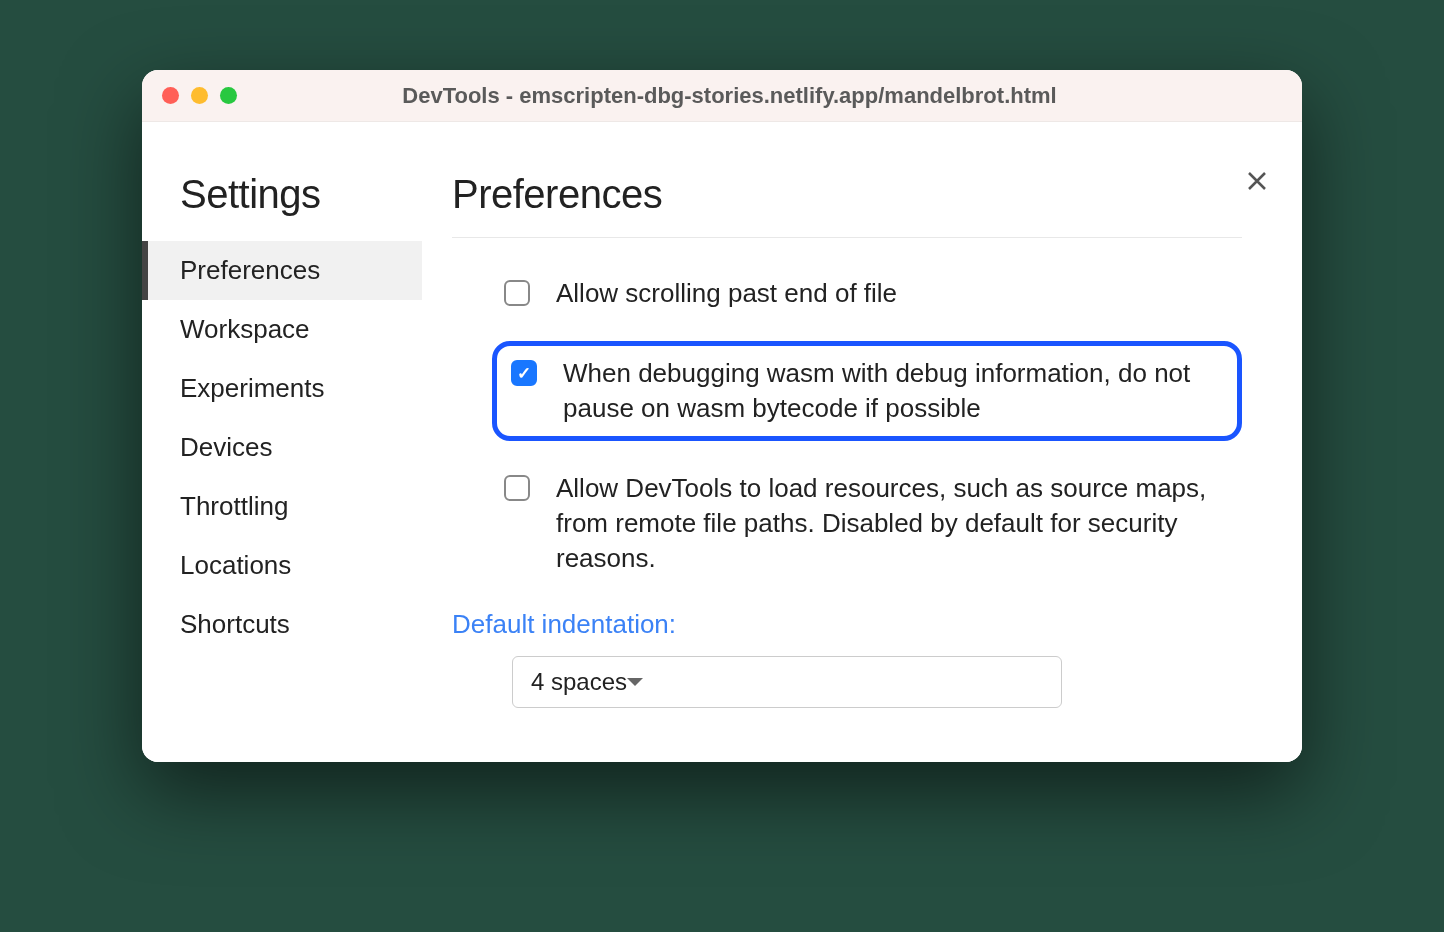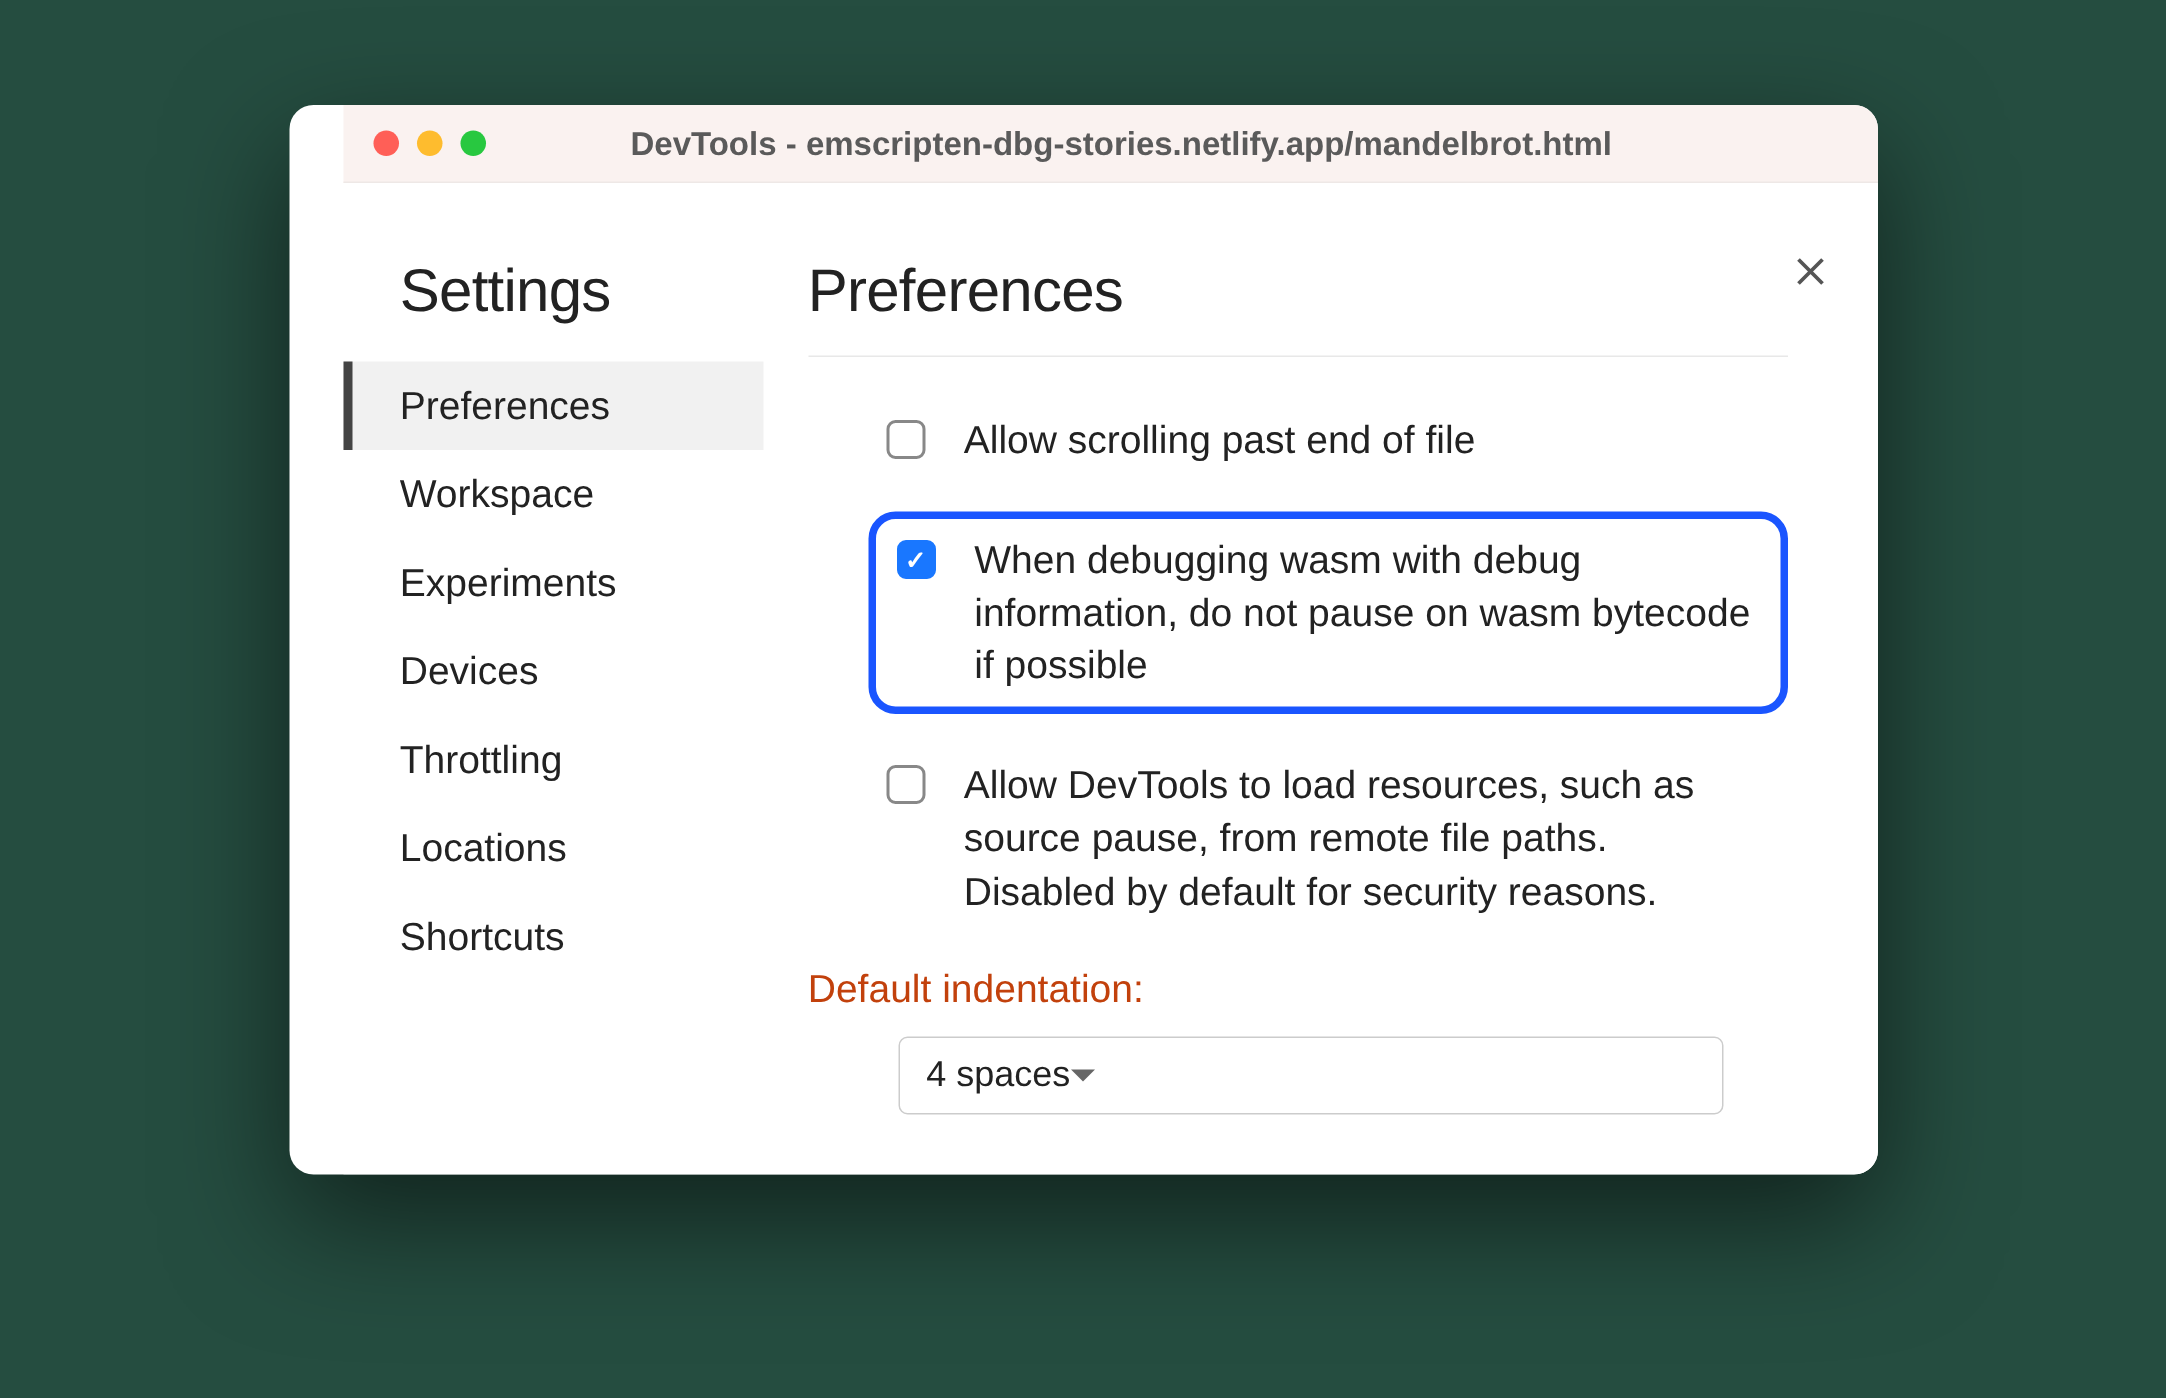--- a/index.html
+++ b/index.html
@@ -7,26 +7,25 @@
       font-family: -apple-system, BlinkMacSystemFont, "Segoe UI", Helvetica, Arial, sans-serif;
       background: #254d40;
       width: 1444px;
       height: 932px;
       display: flex;
       align-items: flex-start;
       justify-content: center;
       padding-top: 70px;
     }
     .window {
-      width: 1059px;
+      width: 1160px;
       background: #fff;
       border-radius: 16px;
       box-shadow: 0 30px 80px rgba(0,0,0,0.55);
       overflow: hidden;
-      padding-left: 36px;
     }
     .titlebar {
       background: #faf2f0;
       height: 52px;
       display: flex;
       align-items: center;
       padding: 0 20px;
       border-bottom: 1px solid #eee8e6;
     }
     .traffic-lights {
@@ -140,21 +139,21 @@
       font-size: 17px;
       font-weight: 700;
     }
     .option-label {
       font-size: 26px;
       color: #222;
       line-height: 1.35;
     }
     .field-label {
       font-size: 26px;
-      color: #c2410c;
+      color: #3b82f6;
       margin-top: 24px;
       margin-bottom: 16px;
     }
     .select-wrap {
       margin-left: 60px;
     }
     .select {
       width: 550px;
       height: 52px;
       border: 1px solid #ccc;
@@ -217,21 +216,21 @@
 
       <div class="option-row highlighted">
         <div class="checkbox checked">
           <span class="checkmark">✓</span>
         </div>
         <div class="option-label">When debugging wasm with debug information, do not pause on wasm bytecode if possible</div>
       </div>
 
       <div class="option-row">
         <div class="checkbox"></div>
-        <div class="option-label">Allow DevTools to load resources, such as source pause, from remote file paths. Disabled by default for security reasons.</div>
+        <div class="option-label">Allow DevTools to load resources, such as source maps, from remote file paths. Disabled by default for security reasons.</div>
       </div>
 
       <div class="field-label">Default indentation:</div>
       <div class="select-wrap">
         <div class="select">
           <span>4 spaces</span>
           <span class="select-caret"></span>
         </div>
       </div>
     </div>

